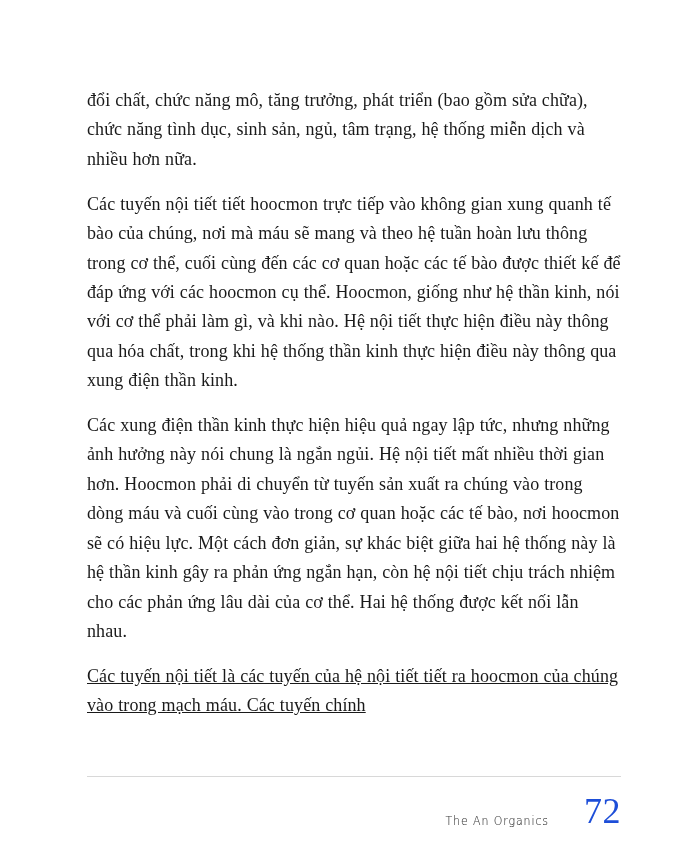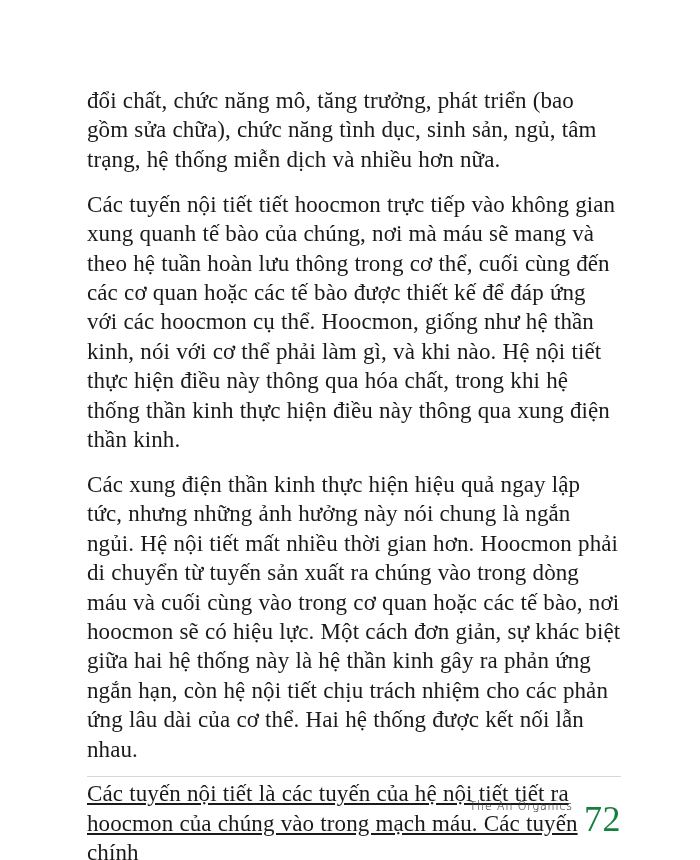--- a/index.html
+++ b/index.html
@@ -24,21 +24,21 @@
   }
 
   .text-column {
     position: absolute;
     left: 87px;
     top: 86px;
     width: 534px;
   }
 
   .para {
-    font-size: 23px;
+    font-size: 18px;
     line-height: 29.4px;
     letter-spacing: 0.1px;
     word-spacing: 0.3px;
     margin: 0 0 15.5px 0;
     color: #1a1a1a;
     text-align: left;
     hyphens: none;
   }
 
   .para:last-child {
@@ -56,41 +56,42 @@
   .footer-rule {
     width: 100%;
     height: 1px;
     background: #d8d8d8;
     border: none;
     margin: 0;
   }
 
   .footer-row {
     display: flex;
-    align-items: flex-start;
+    align-items: flex-end;
     justify-content: flex-end;
-    margin-top: 24px;
+    margin-top: 16px;
+    gap: 24px;
   }
 
   .brand {
     font-family: "DejaVu Sans", "Liberation Sans", sans-serif;
     font-size: 11px;
     font-weight: 300;
     letter-spacing: 0.9px;
     color: #3c3c3c;
     -webkit-text-stroke: 0.1px #3c3c3c;
     transform: scaleY(1.18);
     transform-origin: bottom;
   }
 
   .page-number {
     font-family: "Liberation Serif", "DejaVu Serif", serif;
     font-size: 36px;
     font-weight: 300;
-    color: #15803d;
+    color: #1d4ed8;
     margin-left: 11px;
     line-height: 1;
     letter-spacing: 0.5px;
   }
 </style>
 </head>
 <body>
 
 <div class="page">
 

